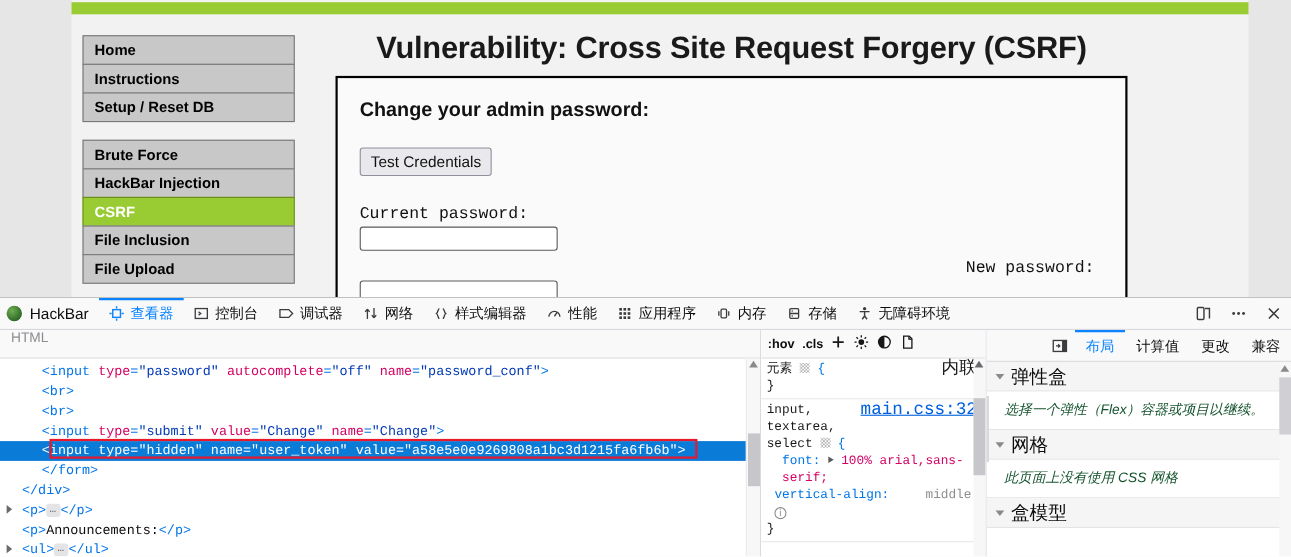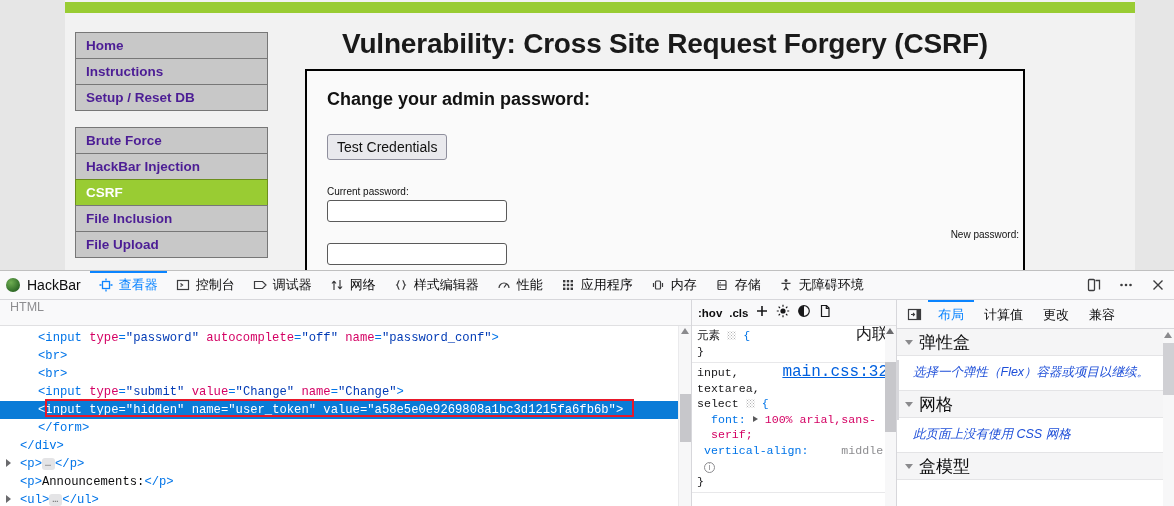--- a/index.html
+++ b/index.html
@@ -26,52 +26,52 @@
     background: #9c3; 
   }
   .page-inner { position: absolute; left: 0; top: 13px; width: 1070px; height: 257px; }
 
   
   .dvwa-menu { position: absolute; left: 10px; top: 19px; width: 193px; }
   .menu-item {
     height: 27px; line-height: 25px;
     background: #c8c8c8;
     border: 1px solid #777;
-    color: #4c1d95;
+    color: #000000;
     font-weight: bold; font-size: 13.5px;
     padding-left: 10px;
     margin-bottom: -1px;
     white-space: nowrap;
     font-family: "Liberation Sans", sans-serif;
   }
   .menu-item.selected { background: #9c3; color: #ffffff; border-color: #6c8f1c; }
   .menu-gap { height: 17px; }
 
   
   .dvwa-main { position: absolute; left: 240px; top: 10px; width: 720px; }
   .vuln-title {
     font-size: 28px; font-weight: bold; color: #1a1a1a;
     text-align: center; letter-spacing: -0.2px;
     font-family: "Liberation Sans", sans-serif;
     margin: 5px 0 9px 0;
   }
   .vuln-box {
     border: 2px solid #000; background: #fafafa;
-    padding: 16px 4px 8px 20px; height: 225px;
+    padding: 16px 28px 8px 20px; height: 225px;
   }
   .vuln-box h3 {
     margin: 2px 0 24px 0; font-size: 18px; font-weight: bold; color: #111;
   }
   .btn-test {
     display: inline-block;
     background: #e9e9ed; border: 1px solid #8f8f9d; border-radius: 3px;
     padding: 4px 9px; font-size: 14px; color: #111;
     font-family: "Liberation Sans", sans-serif;
   }
-  .field-label { font-size: 10px; color: #111; margin: 26px 0 3px 0; }
+  .field-label { font-size: 15px; color: #111; margin: 26px 0 3px 0; font-family: Liberation Mono, monospace; }
   .field-label.tight { margin-top: 7px; text-align: right; }
   .text-input {
     width: 180px; height: 22px;
     border: 1px solid #5a5a5a; border-radius: 3px;
     background: #fff;
   }
 
   
   .devtools {
     position: absolute; left: 0; top: 270px; width: 1174px; height: 236px;
@@ -201,37 +201,37 @@
     border-left: 4.5px solid transparent; border-right: 4.5px solid transparent;
   }
   .rules-scroll .thumb {
     position: absolute; top: 36px; left: 0px; width: 11px; height: 70px; background: #c7c7cb;
   }
 
   
   .layout-pane { position: relative; flex: 1; background: #ffffff; overflow: hidden; }
   .layout-head {
     height: 29px; background: #f9f9fa; border-bottom: 1px solid #d7d7db;
-    display: flex; align-items: center; gap: 0; padding-left: 4px;
+    display: flex; align-items: center; gap: 0; padding-left: 4px; justify-content: flex-end;
   }
   .lt-tab { padding: 0 10px; height: 29px; line-height: 29px; font-size: 13px; color: #0c0c0d; white-space: nowrap; }
   .lt-tab.active { color: #0a84ff; box-shadow: inset 0 2px 0 0 #0a84ff; }
   .acc-head {
     height: 27px; display: flex; align-items: center; gap: 6px;
     padding-left: 8px; font-size: 17px; color: #0c0c0d;
     background: #f5f5f6; border-bottom: 1px solid #e4e4e6;
   }
   .tri-d {
     width: 0; height: 0;
     border-top: 5px solid #8a8a8d;
     border-left: 4px solid transparent; border-right: 4px solid transparent;
   }
   .acc-body {
     padding: 8px 12px 9px 16px; font-size: 12.5px; font-style: italic;
-    color: #1d4ed8; line-height: 17px; border-bottom: 1px solid #e4e4e6;
+    color: #14532d; line-height: 17px; border-bottom: 1px solid #e4e4e6;
     background: #ffffff;
   }
   .layout-scroll { position: absolute; right: 0; top: 29px; width: 11px; height: 177px; background: #f7f7f8; }
   .layout-scroll .up {
     position: absolute; top: 3px; left: 1px; width: 0; height: 0;
     border-bottom: 6px solid #8a8a8d;
     border-left: 4.5px solid transparent; border-right: 4.5px solid transparent;
   }
   .layout-scroll .thumb { position: absolute; top: 14px; left: 0; width: 11px; height: 52px; background: #d0d0d4; }
   .vsplit-grab { position: absolute; left: -1px; top: 60px; width: 3px; height: 60px; background: #d7d7db; }

